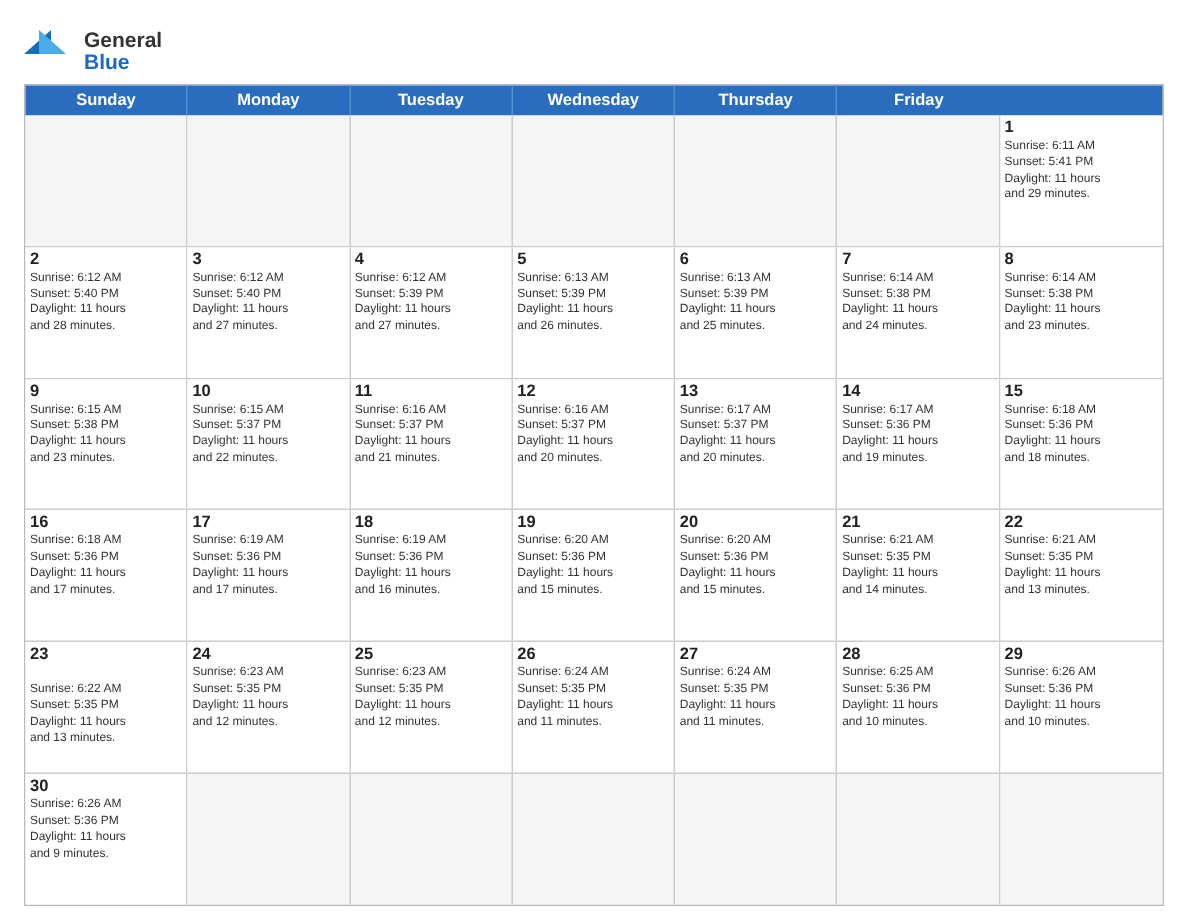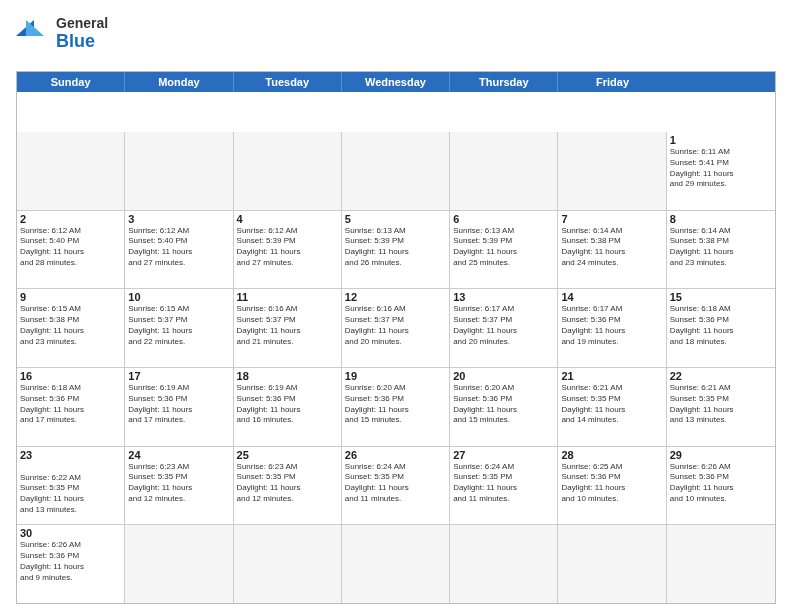--- a/index.html
+++ b/index.html
@@ -14,21 +14,21 @@
       width: 792px;
       height: 612px;
       padding: 16px 16px 8px 16px;
       display: flex;
       flex-direction: column;
     }
     .header {
       display: flex;
       align-items: flex-start;
       justify-content: space-between;
-      margin-bottom: 15px;
+      margin-bottom: 0;
     }
     .logo {
       display: flex;
       flex-direction: column;
       align-items: flex-start;
     }
     .title-block {
       text-align: right;
     }
     .month-title {
@@ -41,21 +41,20 @@
       font-size: 13px;
       color: #333;
       margin-top: 2px;
     }
     .calendar {
       flex: 1;
       border: 1px solid #bbb;
       display: flex;
       flex-direction: column;
       margin-top: 4px;
-      gap: 40px;
     }
     .cal-header {
       display: grid;
       grid-template-columns: repeat(7, 1fr);
       background: #2a6dbf;
     }
     .cal-header-cell {
       color: #fff;
       font-size: 11px;
       font-weight: bold;
@@ -105,21 +104,21 @@
 <div class="page">
   <div class="header">
     <div class="logo">
       <div style="display:flex;align-items:center;gap:2px;">
         <div style="position:relative;width:36px;height:36px;margin-right:2px;">
           <div style="position:absolute;top:4px;left:0;width:0;height:0;border-left:18px solid transparent;border-right:0px solid transparent;border-bottom:16px solid #1a6abf;"></div>
           <div style="position:absolute;top:4px;left:10px;width:0;height:0;border-left:0px solid transparent;border-right:18px solid transparent;border-bottom:16px solid #4aace8;"></div>
         </div>
         <div>
           <div style="font-size:14px;font-weight:bold;color:#333;line-height:1.1;">General</div>
-          <div style="font-size:18px;font-weight:bold;color:#1a6abf;line-height:1.1;">Blue</div>
+          <div style="font-size:14px;font-weight:bold;color:#1a6abf;line-height:1.1;">Blue</div>
         </div>
       </div>
     </div>
     <div class="title-block">
       <div class="month-title"></div>
       <div class="subtitle"></div>
     </div>
   </div>
 
   <div class="calendar">

